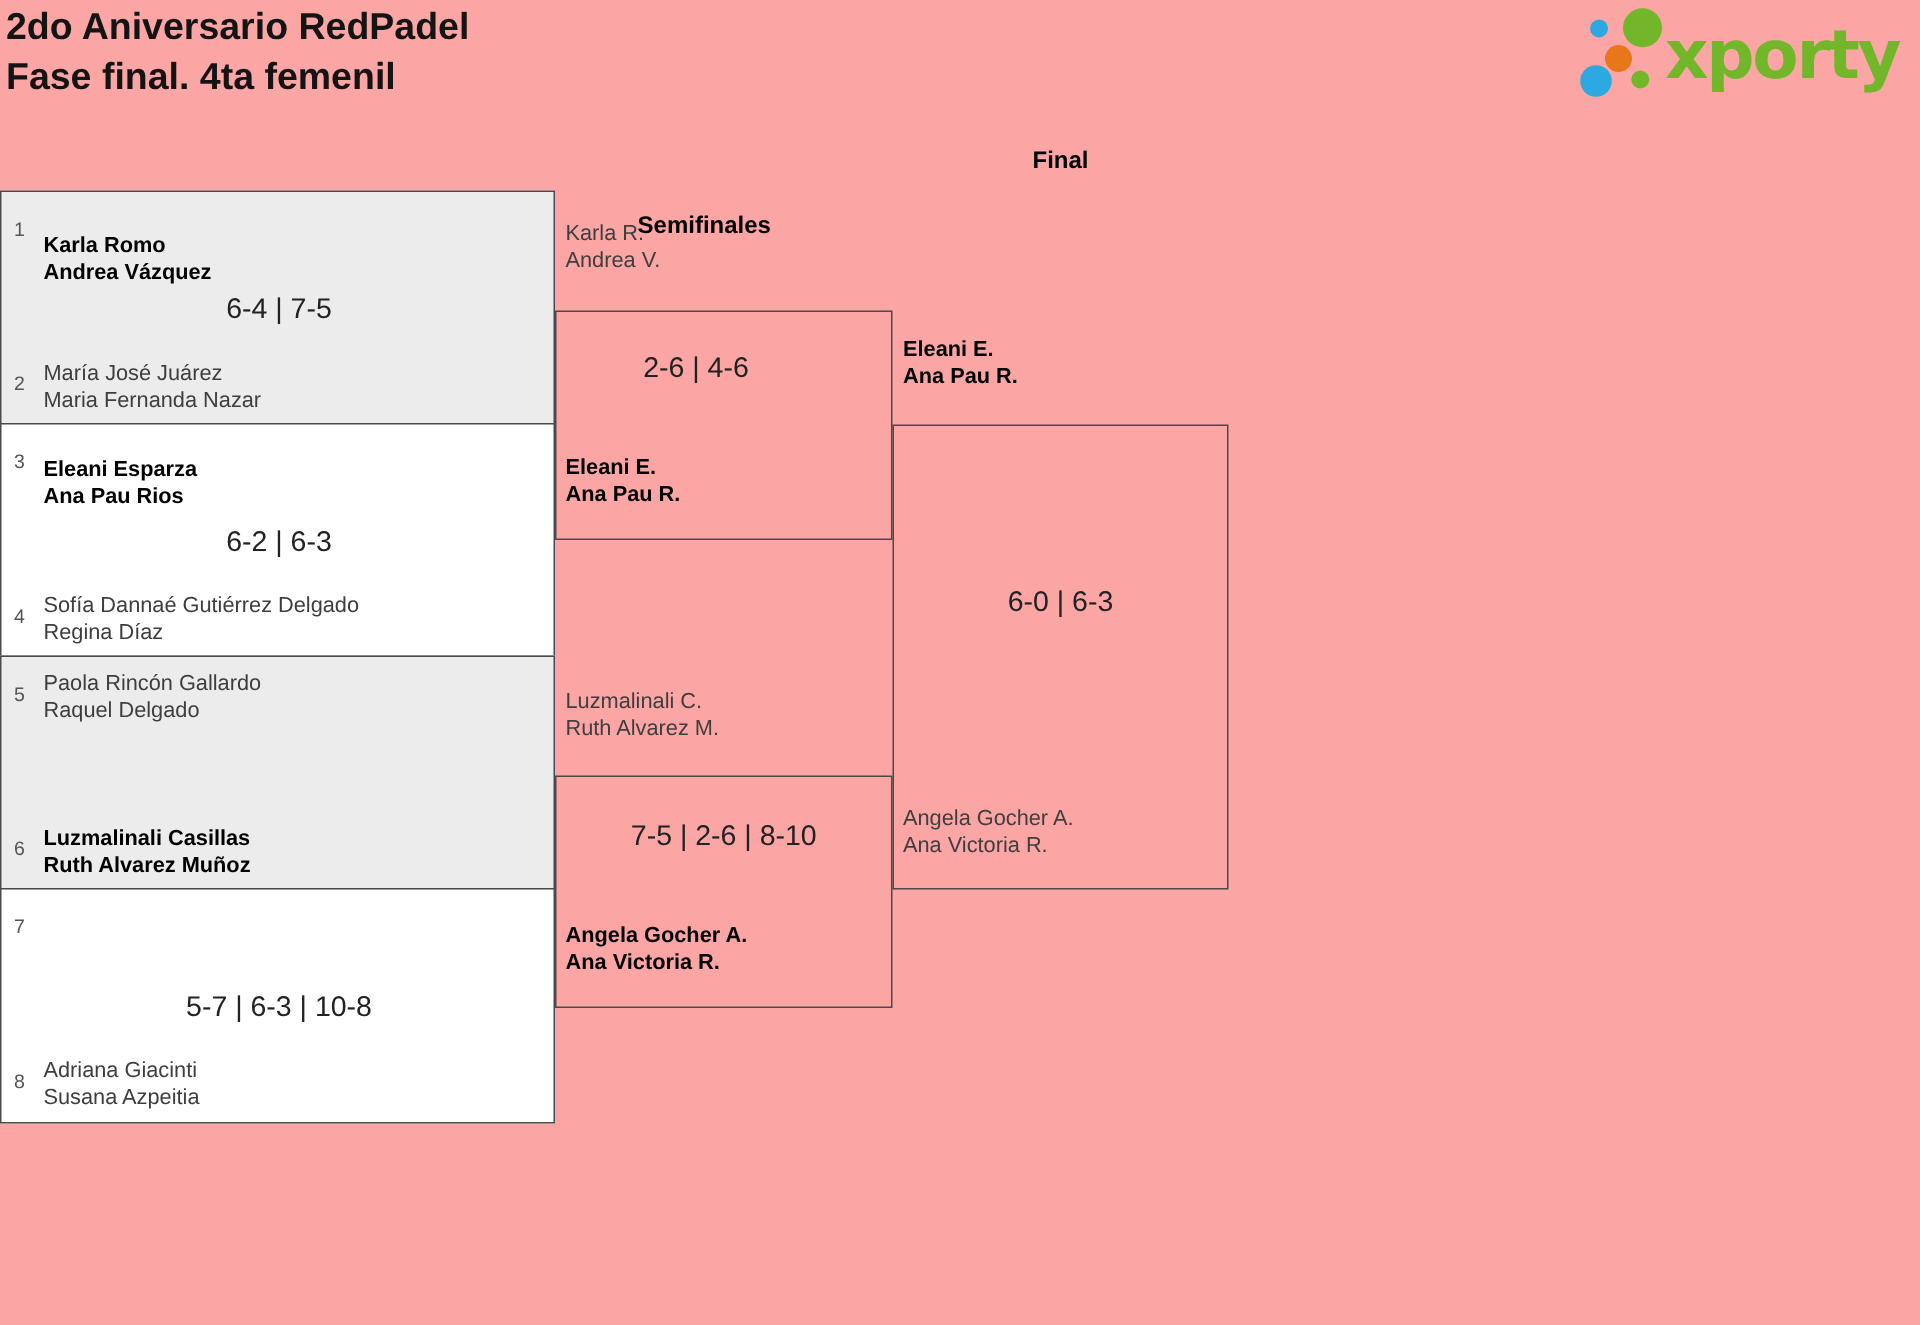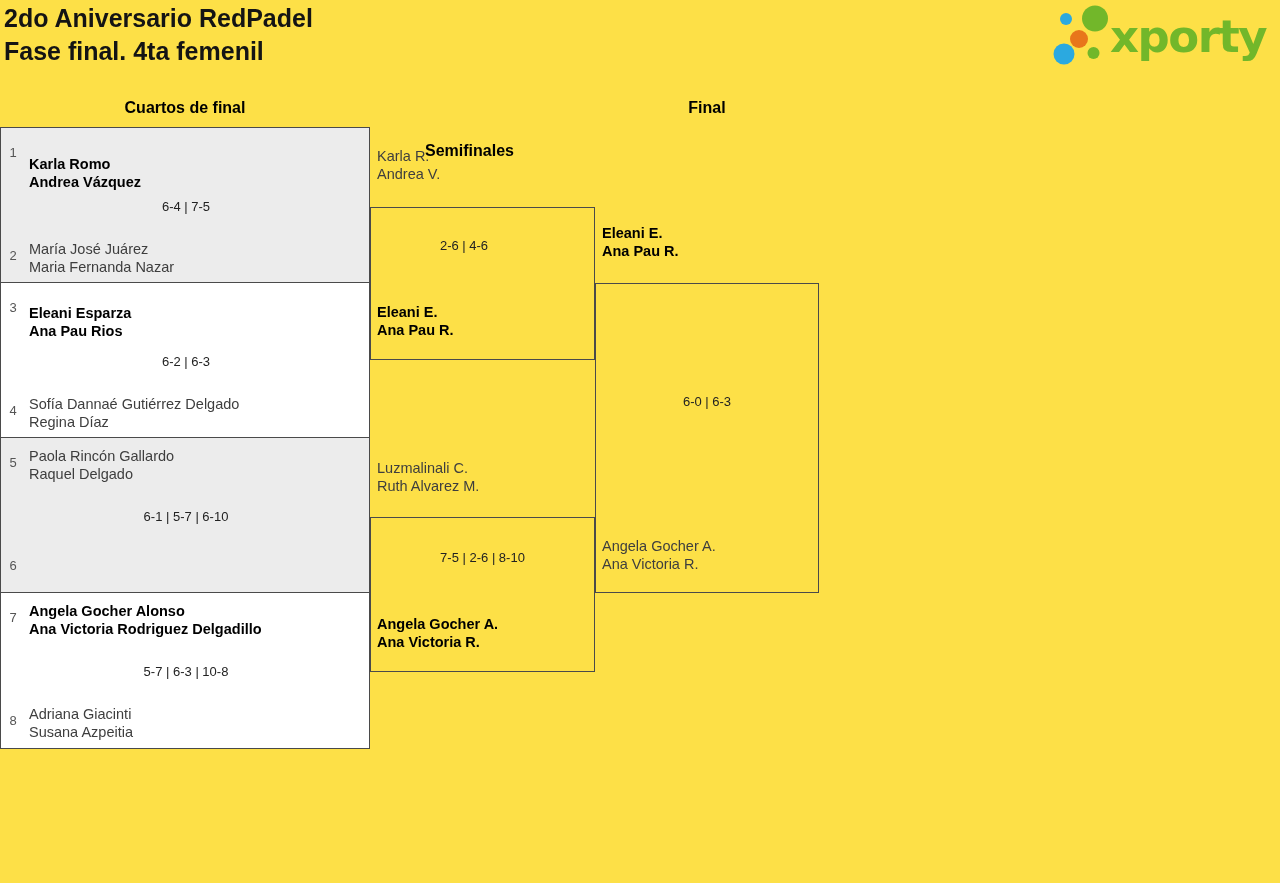--- a/index.html
+++ b/index.html
@@ -7,33 +7,33 @@
     --brand-blue:#2ba9e0;
     --brand-orange:#e8761b;
     --box-shade:#ececec;
     --line:#4a4a4a;
     --text-dark:#1c1c1c;
     --text-muted:#3e3e3e;
     --seed:#555555;
   }
   html,body{margin:0;padding:0;background:#fff;}
   .canvas{
-    position:relative;width:1280px;height:883px;background:#fde047;overflow:hidden;
+    position:relative;width:1280px;height:883px;background:#fca5a5;overflow:hidden;
     font-family:"Liberation Sans",sans-serif;color:var(--text-dark);
   }
   .abs{position:absolute;}
   .title-line{font-size:25px;font-weight:700;color:#141414;white-space:nowrap;}
   .round-header{font-size:16px;font-weight:700;text-align:center;color:#000;}
   .match{box-sizing:border-box;border:1px solid var(--line);background:#fff;}
   .match.shaded{background:var(--box-shade);}
   .rect{box-sizing:border-box;border:1px solid var(--line);background:transparent;}
   .name-block{font-size:14.5px;line-height:18px;color:var(--text-muted);white-space:nowrap;}
   .name-block.winner{font-weight:700;color:#000;}
   .seed{font-size:13px;line-height:18px;color:var(--seed);text-align:center;width:18px;}
-  .score{font-size:13px;line-height:18px;color:#222;text-align:center;}
+  .score{font-size:19px;line-height:18px;color:#222;text-align:center;}
   svg text{font-family:"DejaVu Sans",sans-serif;}
 </style>
 </head>
 <body>
 
 <div class="canvas">
 
   <div class="abs title-line" style="left:4px;top:4px;">2do Aniversario RedPadel</div>
   <div class="abs title-line" style="left:4px;top:37px;">Fase final. 4ta femenil</div>
 
@@ -41,21 +41,20 @@
     <g>
       <circle cx="20" cy="19" r="6" fill="var(--brand-blue)"></circle>
       <circle cx="49" cy="18.5" r="13" fill="var(--brand-green)"></circle>
       <circle cx="33" cy="39" r="9" fill="var(--brand-orange)"></circle>
       <circle cx="18" cy="54" r="10.5" fill="var(--brand-blue)"></circle>
       <circle cx="47.5" cy="53" r="6" fill="var(--brand-green)"></circle>
     </g>
     <text x="64" y="52" font-size="45" font-weight="bold" letter-spacing="-1.5" fill="var(--brand-green)">xporty</text>
   </svg>
 
-  <div class="abs round-header" style="left:0;top:99px;width:370px;">Cuartos de final</div>
   <div class="abs round-header" style="left:357px;top:99px;width:225px;margin-top:43px;">Semifinales</div>
   <div class="abs round-header" style="left:595px;top:99px;width:224px;">Final</div>
 
   <div class="abs match shaded" style="left:0;top:127px;width:370px;height:156px;">
     <span class="abs seed" style="left:3px;top:16px;">1</span>
     <div class="abs name-block winner" style="left:28px;top:9px;margin-top:18px;">
       <div>Karla Romo</div>
       <div>Andrea Vázquez</div>
     </div>
     <div class="abs score" style="left:0;width:370px;top:70px;">6-4 | 7-5</div>
@@ -79,30 +78,29 @@
       <div>Regina Díaz</div>
     </div>
   </div>
 
   <div class="abs match shaded" style="left:0;top:437px;width:370px;height:156px;">
     <span class="abs seed" style="left:3px;top:16px;">5</span>
     <div class="abs name-block" style="left:28px;top:9px;">
       <div>Paola Rincón Gallardo</div>
       <div>Raquel Delgado</div>
     </div>
-    <div class="abs score" style="left:0;width:370px;top:70px;">6-1 | 5-7 | 6-10</div>
     <span class="abs seed" style="left:3px;top:119px;">6</span>
+    <div class="abs name-block winner" style="left:28px;top:112px;">
+      <div>Luzmalinali Casillas</div>
+      <div>Ruth Alvarez Muñoz</div>
+    </div>
   </div>
 
   <div class="abs match" style="left:0;top:592px;width:370px;height:157px;">
     <span class="abs seed" style="left:3px;top:16px;">7</span>
-    <div class="abs name-block winner" style="left:28px;top:9px;">
-      <div>Angela Gocher Alonso</div>
-      <div>Ana Victoria Rodriguez Delgadillo</div>
-    </div>
     <div class="abs score" style="left:0;width:370px;top:70px;">5-7 | 6-3 | 10-8</div>
     <span class="abs seed" style="left:3px;top:119px;">8</span>
     <div class="abs name-block" style="left:28px;top:112px;">
       <div>Adriana Giacinti</div>
       <div>Susana Azpeitia</div>
     </div>
   </div>
 
   <div class="abs rect" style="left:370px;top:207px;width:225px;height:153px;"></div>
   <div class="abs name-block" style="left:377px;top:147px;">

